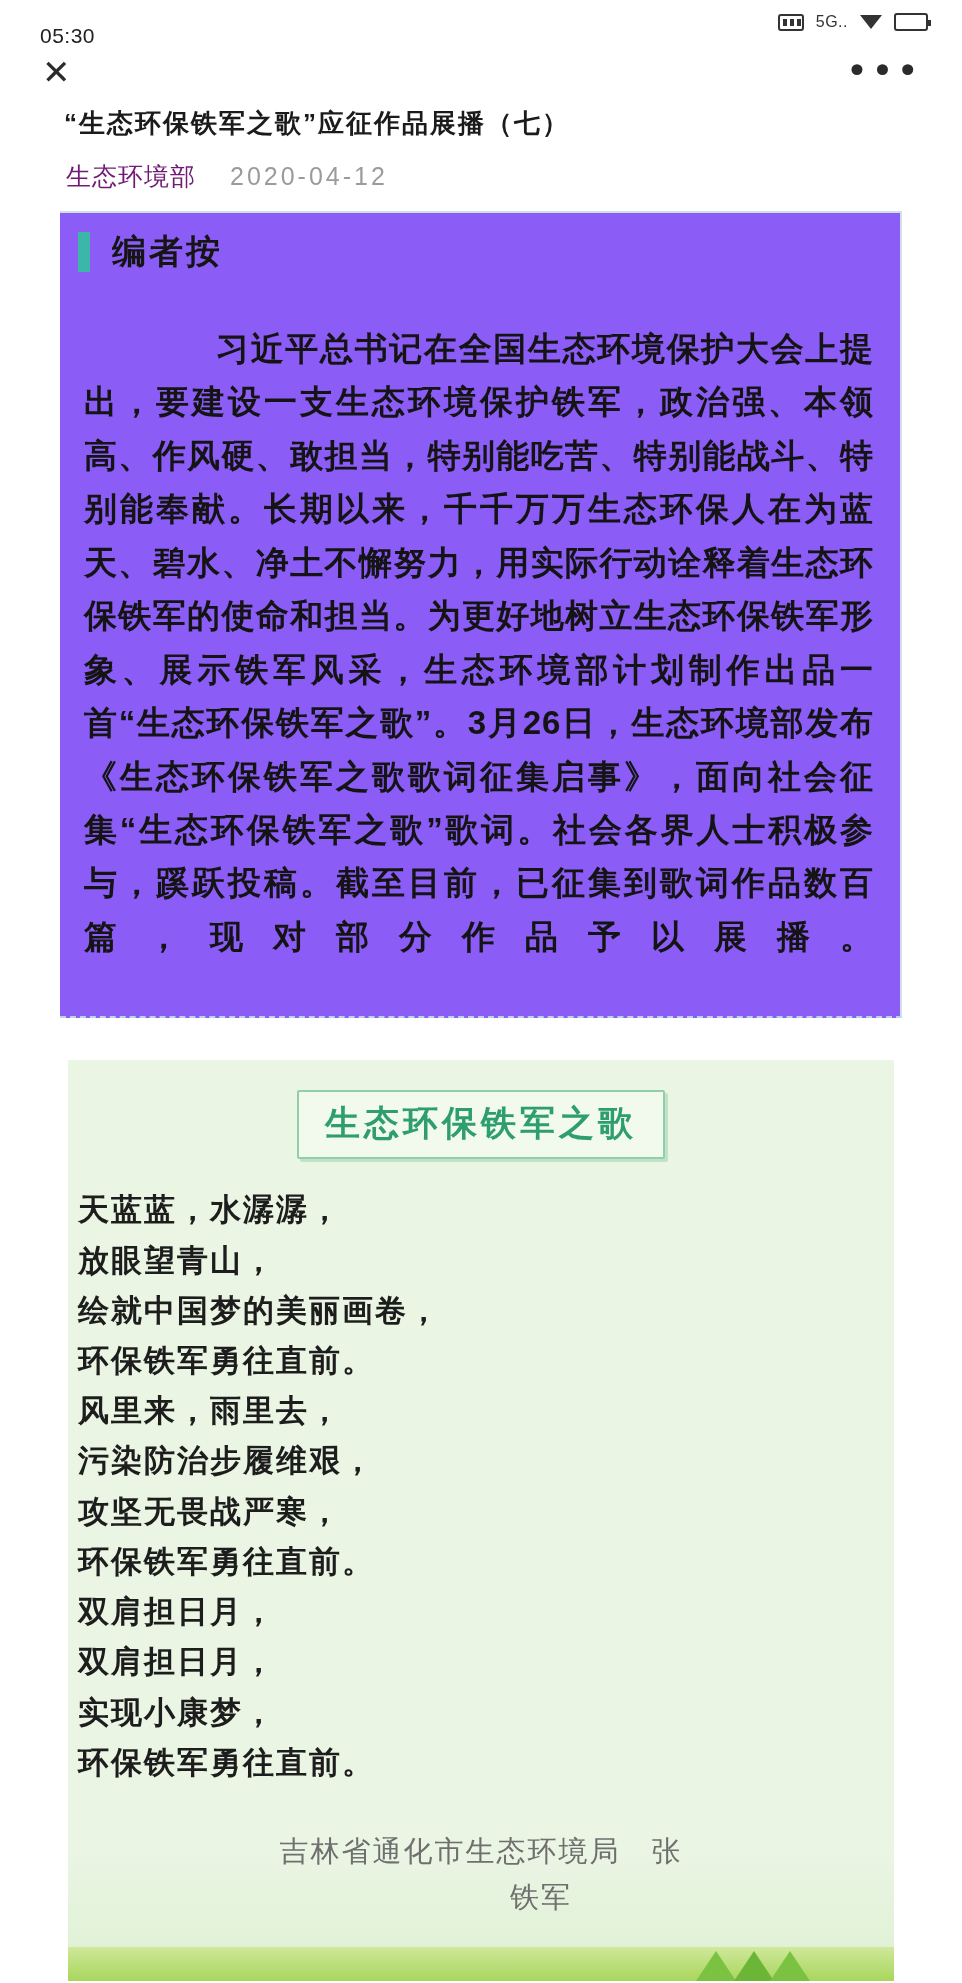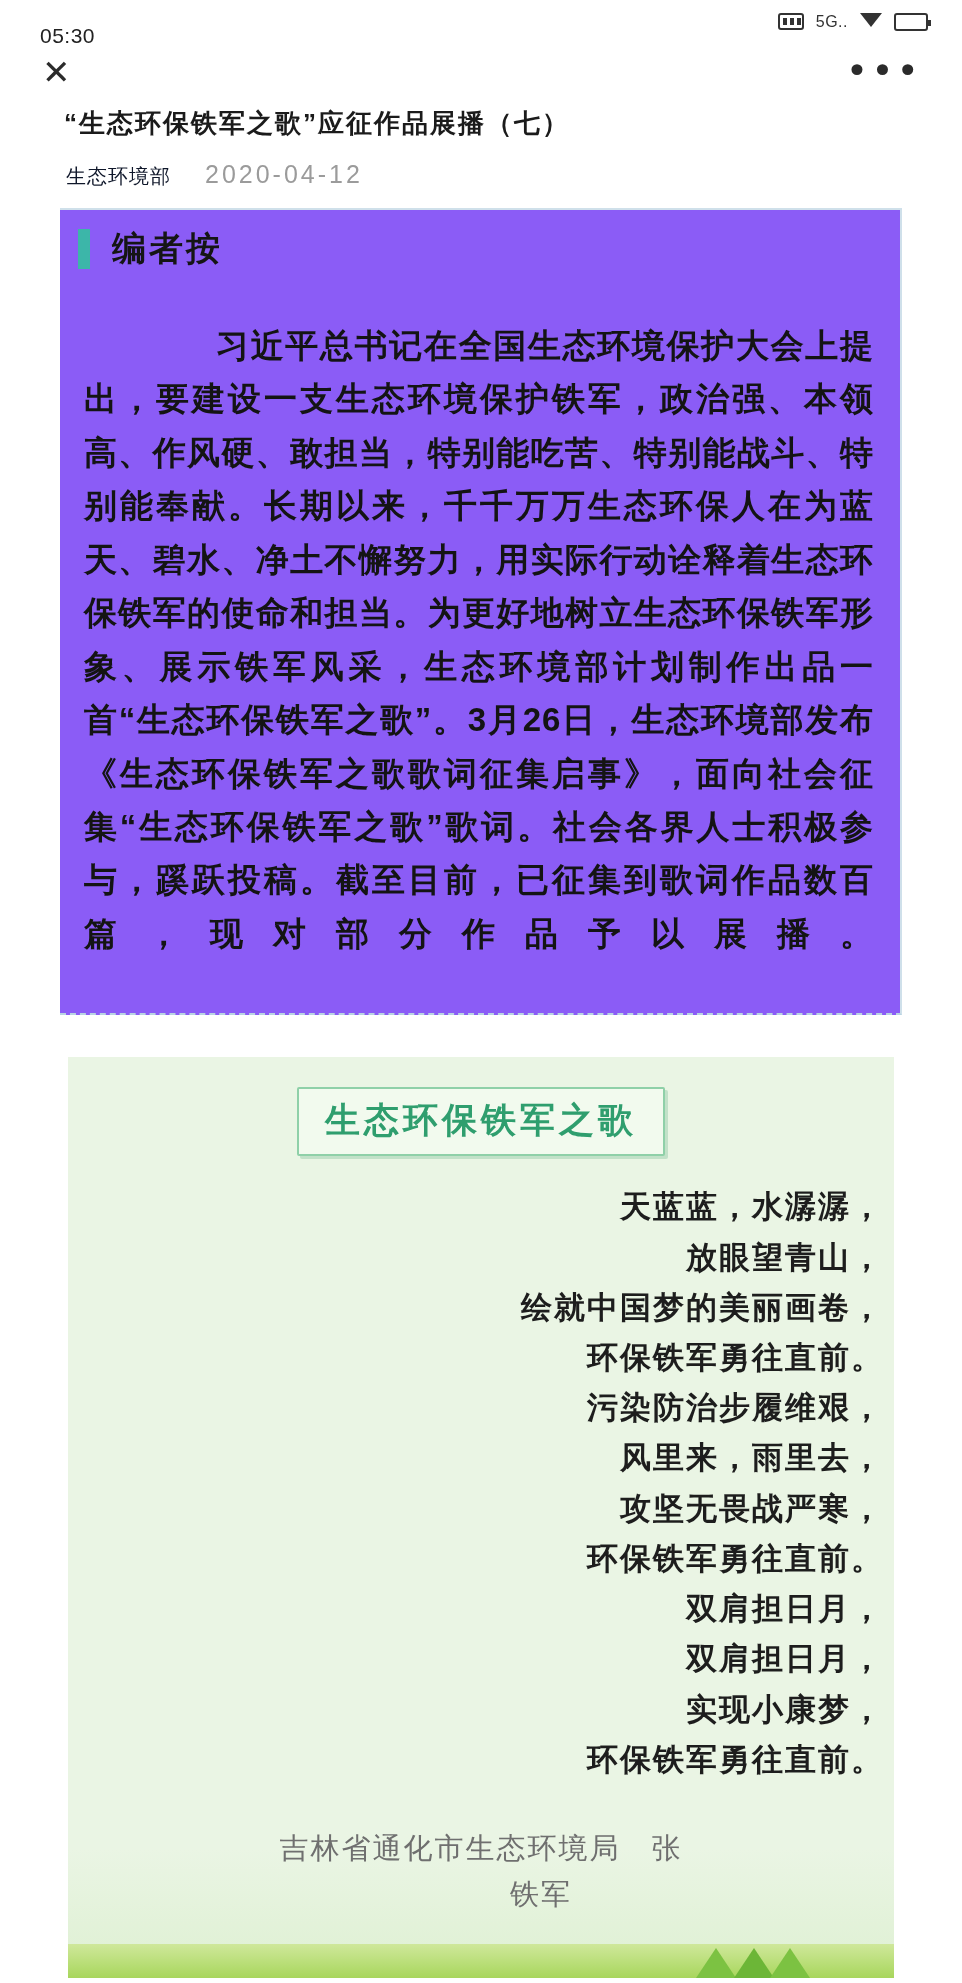--- a/index.html
+++ b/index.html
@@ -29,21 +29,21 @@
   }
   .status-left {
     display: flex;
     align-items: center;
     gap: 10px;
     letter-spacing: 0.5px;
     margin-top: 28px;
   }
   .status-right {
     display: flex;
-    align-items: flex-start;
+    align-items: flex-end;
     gap: 12px;
   }
   .sim-icon {
     width: 26px;
     height: 17px;
     border: 2px solid #333;
     border-radius: 3px;
     position: relative;
     box-sizing: border-box;
   }
@@ -130,22 +130,22 @@
     padding: 6px 18px 0 30px;
     margin: 0;
   }
   .meta-row {
     display: flex;
     align-items: baseline;
     gap: 34px;
     padding: 18px 0 10px 32px;
   }
   .meta-author {
-    font-size: 20px;
-    color: #0f172a;
+    font-size: 25px;
+    color: #701a75;
     letter-spacing: 1px;
   }
   .meta-date {
     font-size: 25px;
     color: #9b9b9b;
     letter-spacing: 3px;
   }
 
   
   .note-box {
@@ -207,21 +207,21 @@
     font-weight: bold;
     color: #2f9e6e;
     letter-spacing: 4px;
     border: 2px solid #8fd0a8;
     border-radius: 2px;
     padding: 8px 26px 10px 26px;
     background: #f2faee;
     box-shadow: 3px 3px 0 rgba(120,190,150,0.35);
   }
   .lyrics {
-    text-align: right;
+    text-align: left;
     padding: 26px 10px 0 10px;
     font-size: 31px;
     line-height: 1.62;
     color: #1d1d1d;
     font-weight: bold;
     letter-spacing: 2px;
   }
   .lyric-line {
     white-space: nowrap;
   }
@@ -295,22 +295,22 @@
   <div class="song-card">
     <div class="song-title-wrap">
       <span class="song-title">生态环保铁军之歌</span>
     </div>
 
     <div class="lyrics">
       <div class="lyric-line">天蓝蓝，水潺潺，</div>
       <div class="lyric-line">放眼望青山，</div>
       <div class="lyric-line">绘就中国梦的美丽画卷，</div>
       <div class="lyric-line">环保铁军勇往直前。</div>
+      <div class="lyric-line">风里来，雨里去，</div>
       <div class="lyric-line">污染防治步履维艰，</div>
-      <div class="lyric-line">风里来，雨里去，</div>
       <div class="lyric-line">攻坚无畏战严寒，</div>
       <div class="lyric-line">环保铁军勇往直前。</div>
       <div class="lyric-line">双肩担日月，</div>
       <div class="lyric-line">双肩担日月，</div>
       <div class="lyric-line">实现小康梦，</div>
       <div class="lyric-line">环保铁军勇往直前。</div>
     </div>
 
     <div class="signature">
       <span>吉林省通化市生态环境局　张</span>

